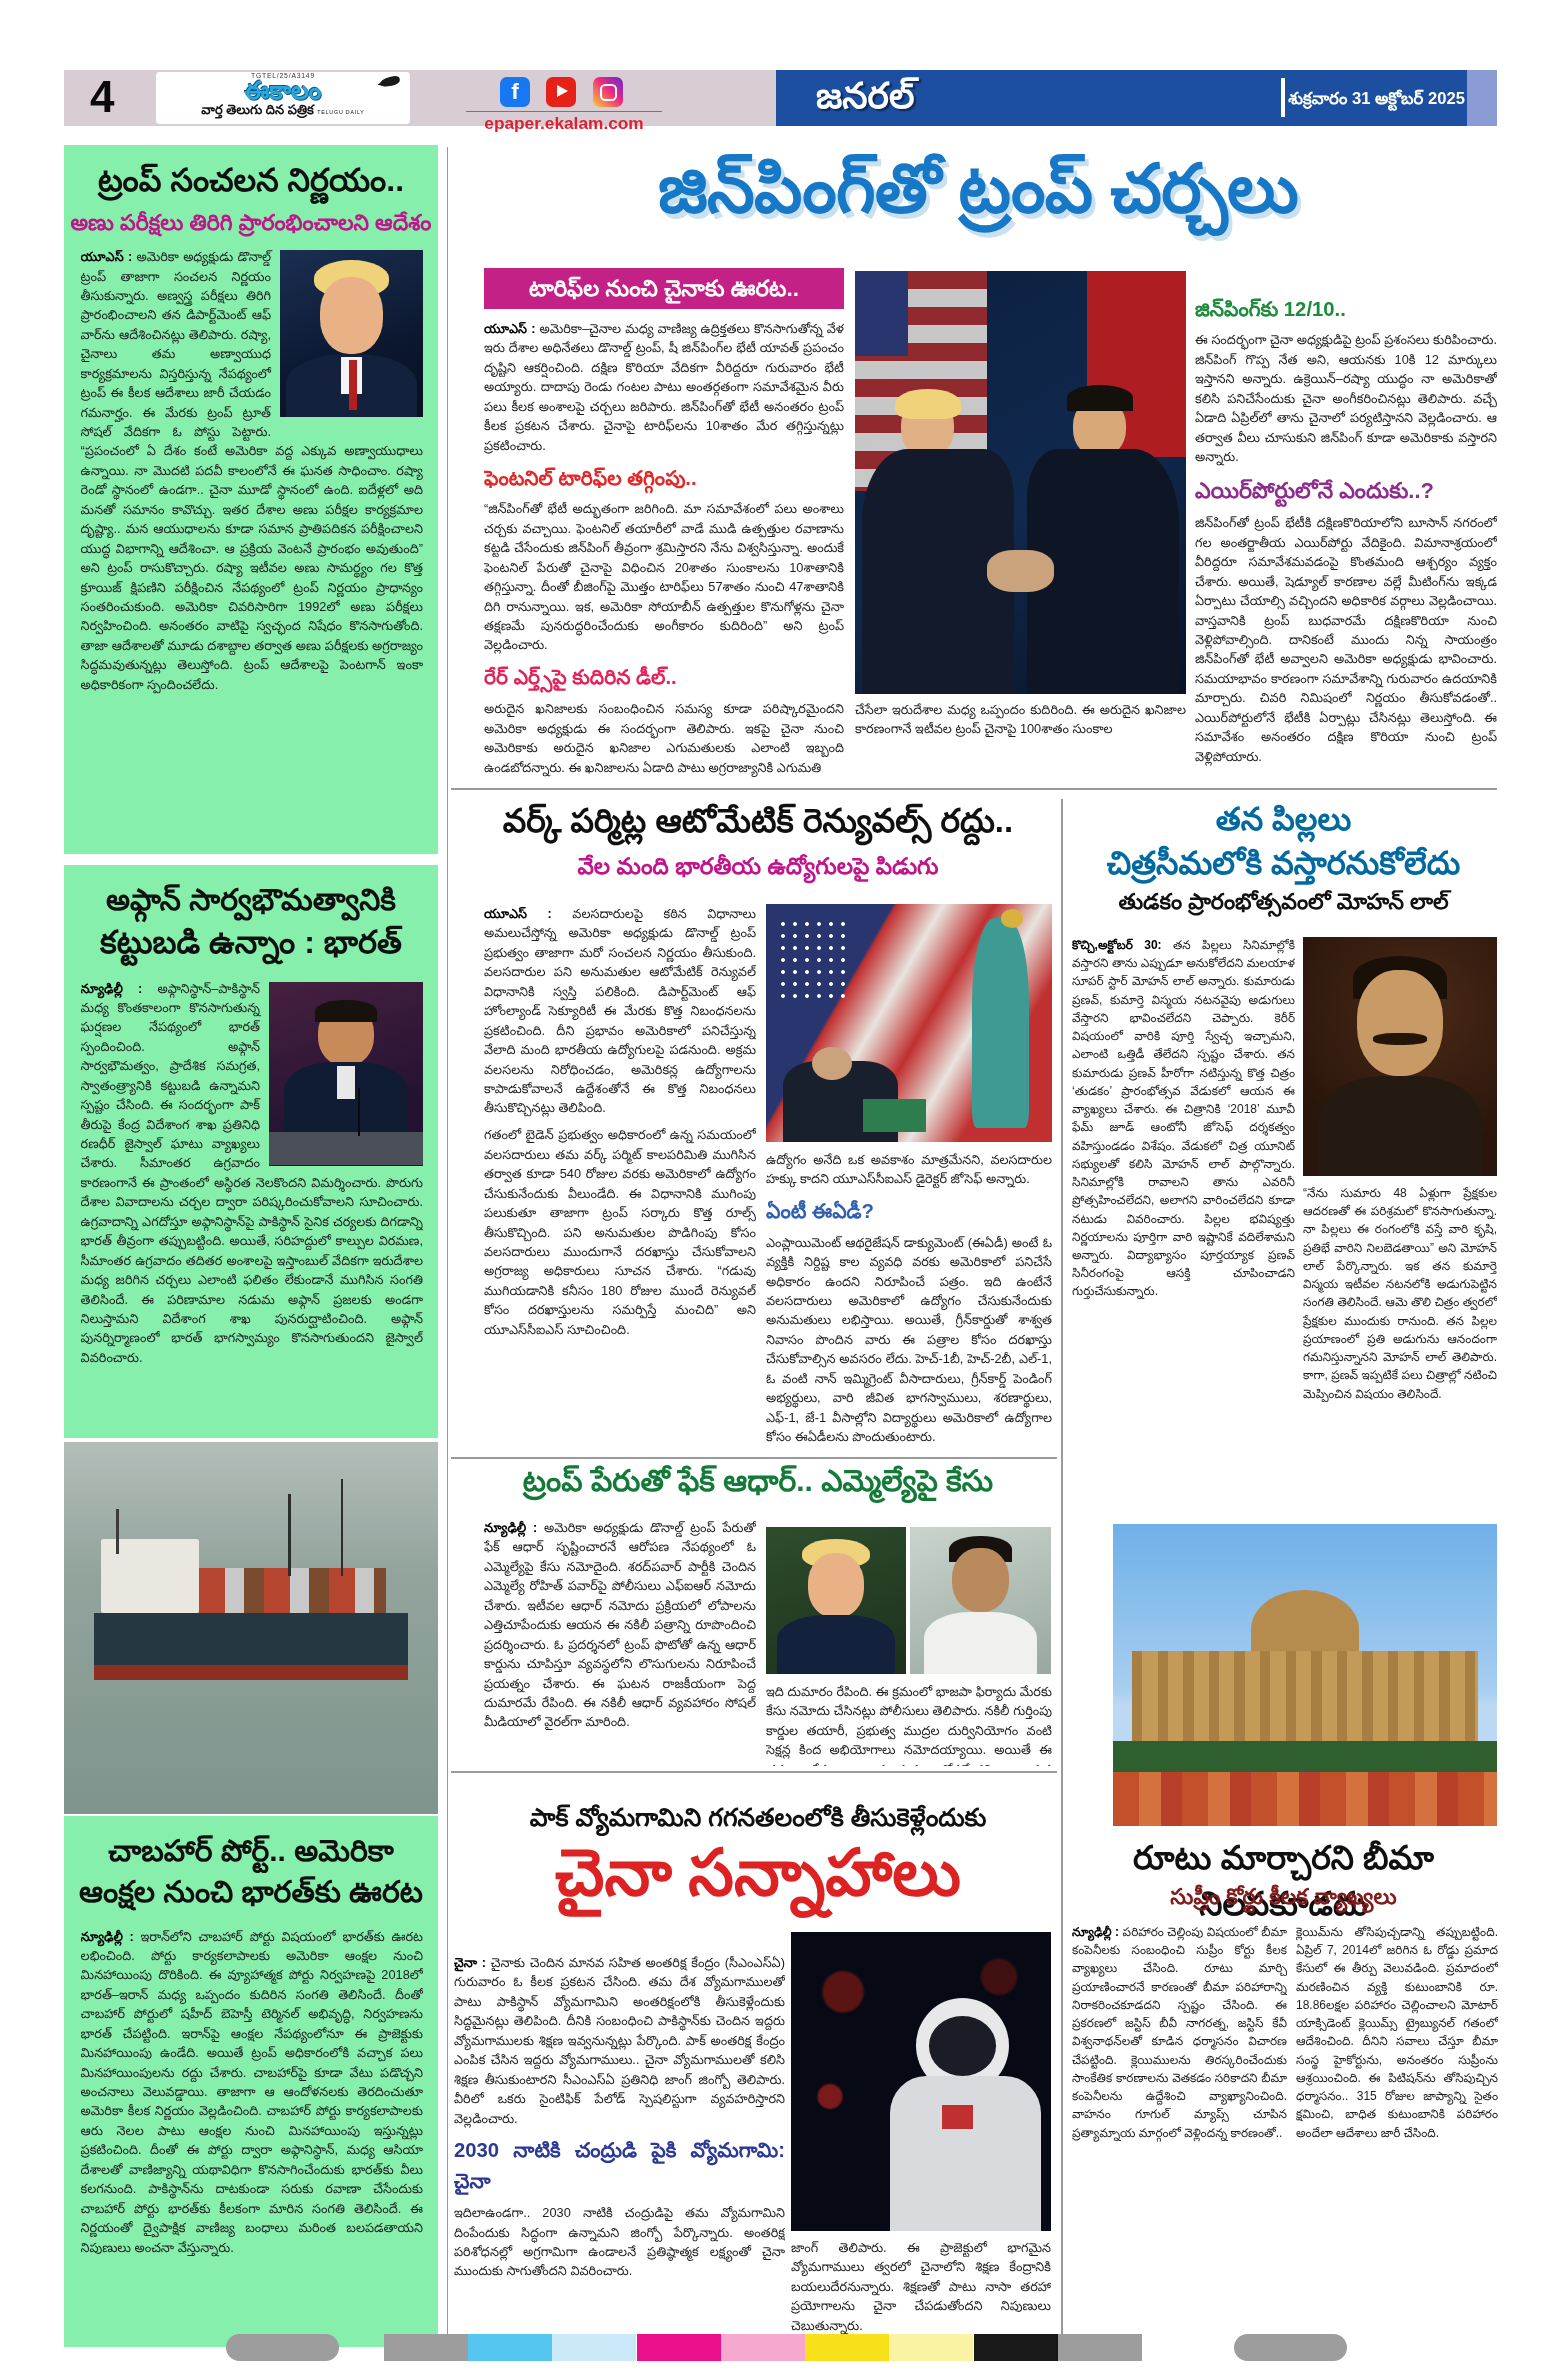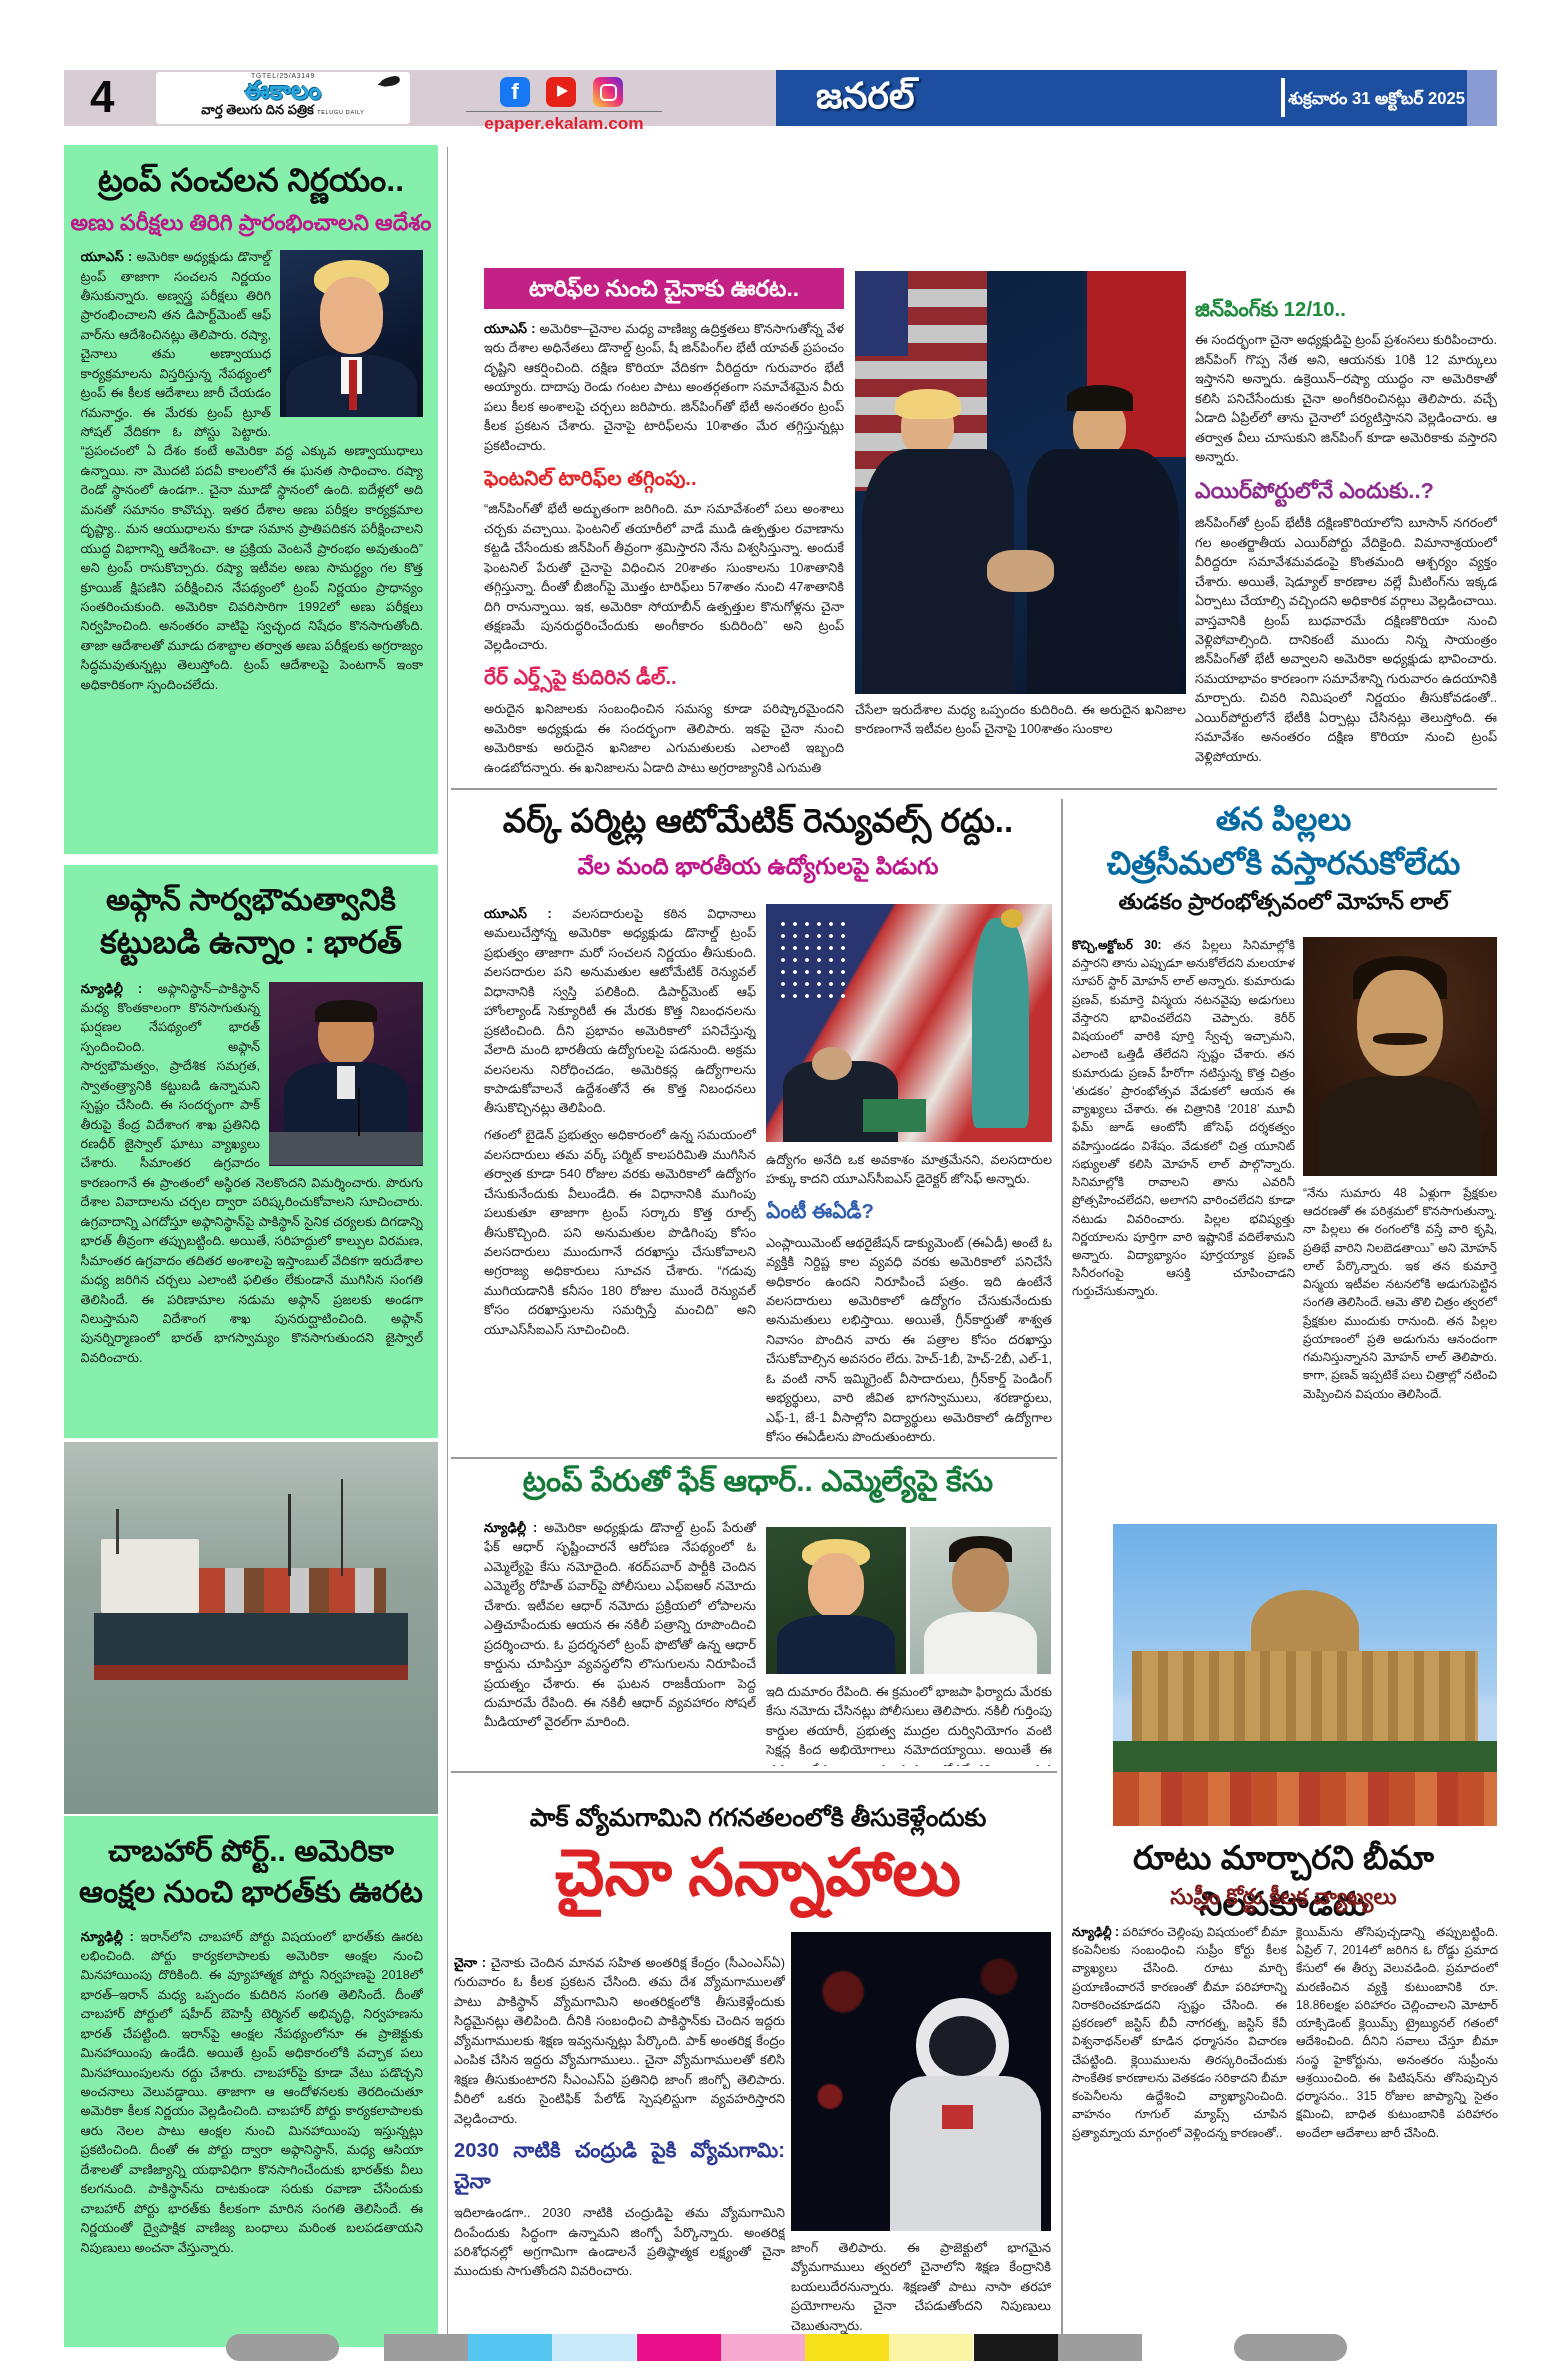--- a/index.html
+++ b/index.html
@@ -141,20 +141,21 @@
 
   <div class="abs panel" style="left:64px;top:1816px;width:374px;height:531px;">
     <div class="h1b center" style="margin-top:18px;">చాబహార్ పోర్ట్.. అమెరికా</div>
     <div class="h1b center">ఆంక్షల నుంచి భారత్‌కు ఊరట</div>
     <div class="body-txt" style="margin:10.5px 15px 0 16.6px;height:399px;">
       <p><b class="dl">న్యూఢిల్లీ :</b>
       <span>ఇరాన్‌లోని చాబహార్ పోర్టు విషయంలో భారత్‌కు ఊరట లభించింది. పోర్టు కార్యకలాపాలకు అమెరికా ఆంక్షల నుంచి మినహాయింపు దొరికింది. ఈ వ్యూహాత్మక పోర్టు నిర్వహణపై 2018లో భారత్–ఇరాన్ మధ్య ఒప్పందం కుదిరిన సంగతి తెలిసిందే. దీంతో చాబహార్ పోర్టులో షహీద్ బెహెస్తీ టెర్మినల్ అభివృద్ధి, నిర్వహణను భారత్ చేపట్టింది. ఇరాన్‌పై ఆంక్షల నేపథ్యంలోనూ ఈ ప్రాజెక్టుకు మినహాయింపు ఉండేది. అయితే ట్రంప్ అధికారంలోకి వచ్చాక పలు మినహాయింపులను రద్దు చేశారు. చాబహార్‌పై కూడా వేటు పడొచ్చని అంచనాలు వెలువడ్డాయి. తాజాగా ఆ ఆందోళనలకు తెరదించుతూ అమెరికా కీలక నిర్ణయం వెల్లడించింది. చాబహార్ పోర్టు కార్యకలాపాలకు ఆరు నెలల పాటు ఆంక్షల నుంచి మినహాయింపు ఇస్తున్నట్లు ప్రకటించింది. దీంతో ఈ పోర్టు ద్వారా అఫ్గానిస్థాన్, మధ్య ఆసియా దేశాలతో వాణిజ్యాన్ని యథావిధిగా కొనసాగించేందుకు భారత్‌కు వీలు కలగనుంది. పాకిస్థాన్‌ను దాటకుండా సరుకు రవాణా చేసేందుకు చాబహార్ పోర్టు భారత్‌కు కీలకంగా మారిన సంగతి తెలిసిందే. ఈ నిర్ణయంతో ద్వైపాక్షిక వాణిజ్య బంధాలు మరింత బలపడతాయని నిపుణులు అంచనా వేస్తున్నారు.</span></p>
     </div>
   </div>
 
+  <div class="abs main-head center" style="left:459px;top:149px;width:1038px;">జిన్‌పింగ్‌తో ట్రంప్ చర్చలు</div>
 
   <div class="abs kicker-bar" style="left:484px;top:268px;width:360px;height:41px;line-height:41px;">టారిఫ్‌ల నుంచి చైనాకు ఊరట..</div>
 
   <div class="abs body-txt" style="left:484px;top:319px;width:360px;height:465px;">
     <p><b class="dl">యూఎస్ :</b>
     <span>అమెరికా–చైనాల మధ్య వాణిజ్య ఉద్రిక్తతలు కొనసాగుతోన్న వేళ ఇరు దేశాల అధినేతలు డొనాల్డ్ ట్రంప్, షీ జిన్‌పింగ్‌ల భేటీ యావత్ ప్రపంచం దృష్టిని ఆకర్షించింది. దక్షిణ కొరియా వేదికగా వీరిద్దరూ గురువారం భేటీ అయ్యారు. దాదాపు రెండు గంటల పాటు అంతర్గతంగా సమావేశమైన వీరు పలు కీలక అంశాలపై చర్చలు జరిపారు. జిన్‌పింగ్‌తో భేటీ అనంతరం ట్రంప్ కీలక ప్రకటన చేశారు. చైనాపై టారిఫ్‌లను 10శాతం మేర తగ్గిస్తున్నట్లు ప్రకటించారు.</span></p>
     <div class="sub sub-red">ఫెంటనిల్ టారిఫ్‌ల తగ్గింపు..</div>
     <p>“జిన్‌పింగ్‌తో భేటీ అద్భుతంగా జరిగింది. మా సమావేశంలో పలు అంశాలు చర్చకు వచ్చాయి. ఫెంటనిల్ తయారీలో వాడే ముడి ఉత్పత్తుల రవాణాను కట్టడి చేసేందుకు జిన్‌పింగ్ తీవ్రంగా శ్రమిస్తారని నేను విశ్వసిస్తున్నా. అందుకే ఫెంటనిల్ పేరుతో చైనాపై విధించిన 20శాతం సుంకాలను 10శాతానికి తగ్గిస్తున్నా. దీంతో బీజింగ్‌పై మొత్తం టారిఫ్‌లు 57శాతం నుంచి 47శాతానికి దిగి రానున్నాయి. ఇక, అమెరికా సోయాబీన్ ఉత్పత్తుల కొనుగోళ్లను చైనా తక్షణమే పునరుద్ధరించేందుకు అంగీకారం కుదిరింది” అని ట్రంప్ వెల్లడించారు.</p>
     <div class="sub sub-pinkred">రేర్ ఎర్త్స్‌పై కుదిరిన డీల్..</div>
     <p>అరుదైన ఖనిజాలకు సంబంధించిన సమస్య కూడా పరిష్కారమైందని అమెరికా అధ్యక్షుడు ఈ సందర్భంగా తెలిపారు. ఇకపై చైనా నుంచి అమెరికాకు అరుదైన ఖనిజాల ఎగుమతులకు ఎలాంటి ఇబ్బంది ఉండబోదన్నారు. ఈ ఖనిజాలను ఏడాది పాటు అగ్రరాజ్యానికి ఎగుమతి</p>

